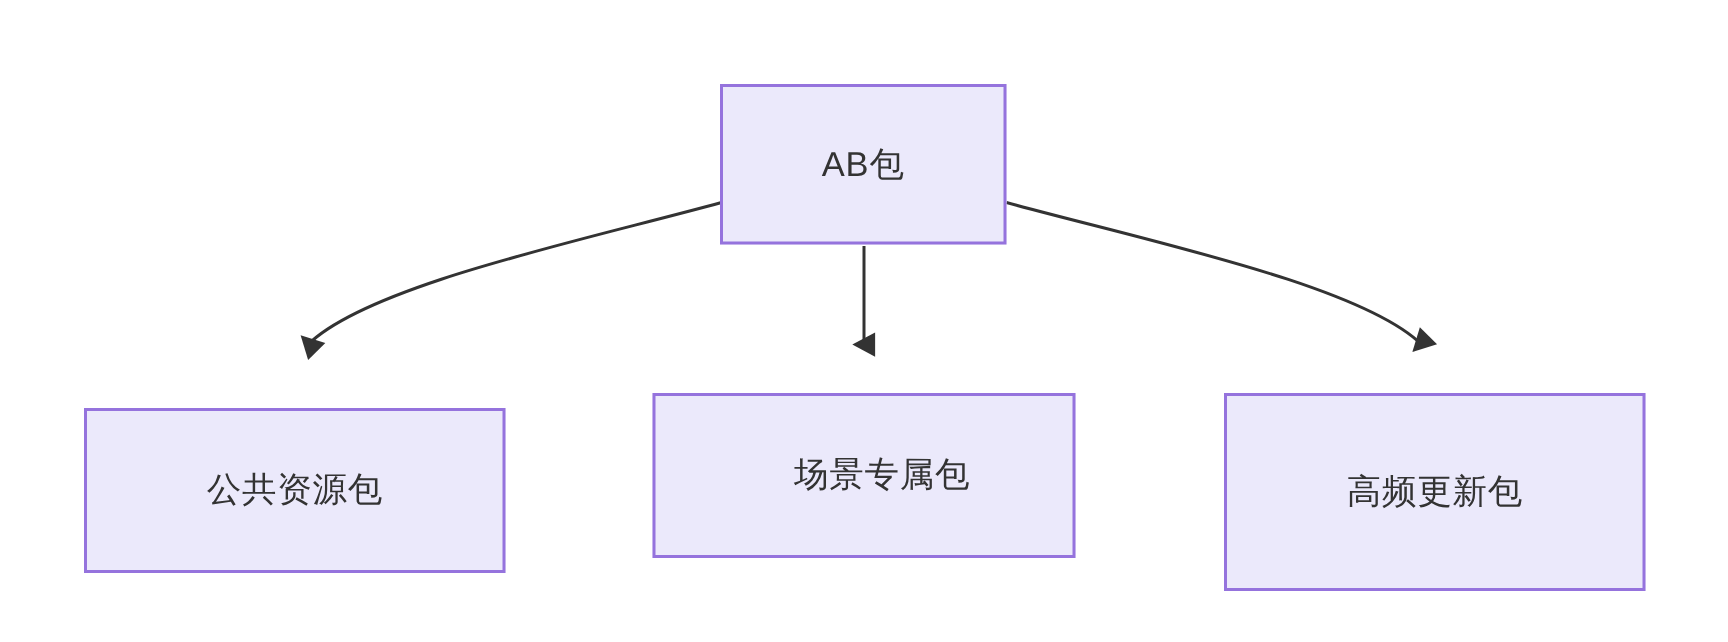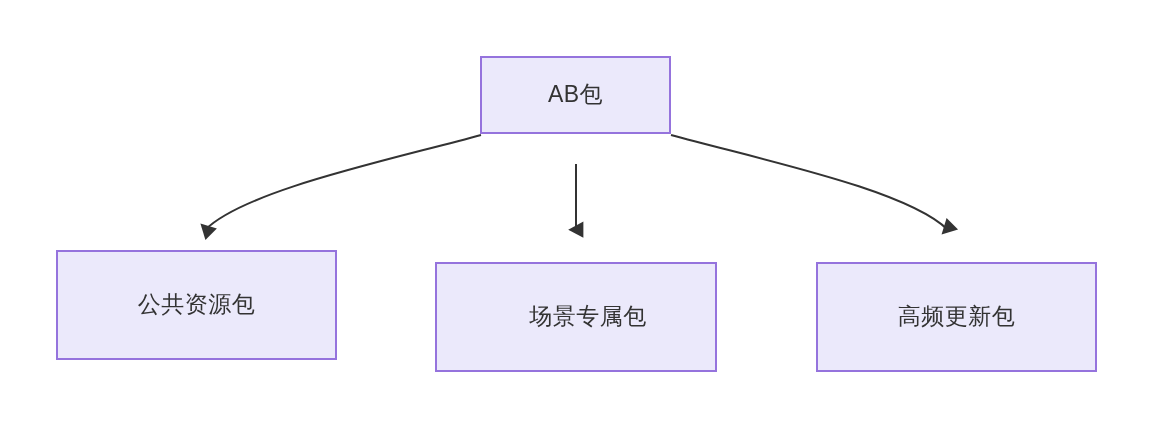--- a/index.html
+++ b/index.html
@@ -41,40 +41,40 @@
     letter-spacing: 0.5px;
     white-space: nowrap;
   }
   .node-label {
     display: block;
   }
   #node-root {
     left: 480px;
     top: 56px;
     width: 191px;
-    height: 78px;
+    height: 107px;
   }
   #node-common {
     left: 56px;
-    top: 250px;
+    top: 272px;
     width: 281px;
     height: 110px;
   }
   #node-scene {
     left: 435px;
     top: 262px;
     width: 282px;
     height: 110px;
     padding-left: 24px;
   }
   #node-freq {
     left: 816px;
     top: 262px;
     width: 281px;
-    height: 110px;
+    height: 132px;
   }
   #watermark {
     position: absolute;
     right: 37px;
     bottom: 9px;
     font-size: 26px;
     color: #d4d4d4;
     letter-spacing: 1px;
     white-space: nowrap;
     text-shadow: 0 1px 0 #ffffff;

